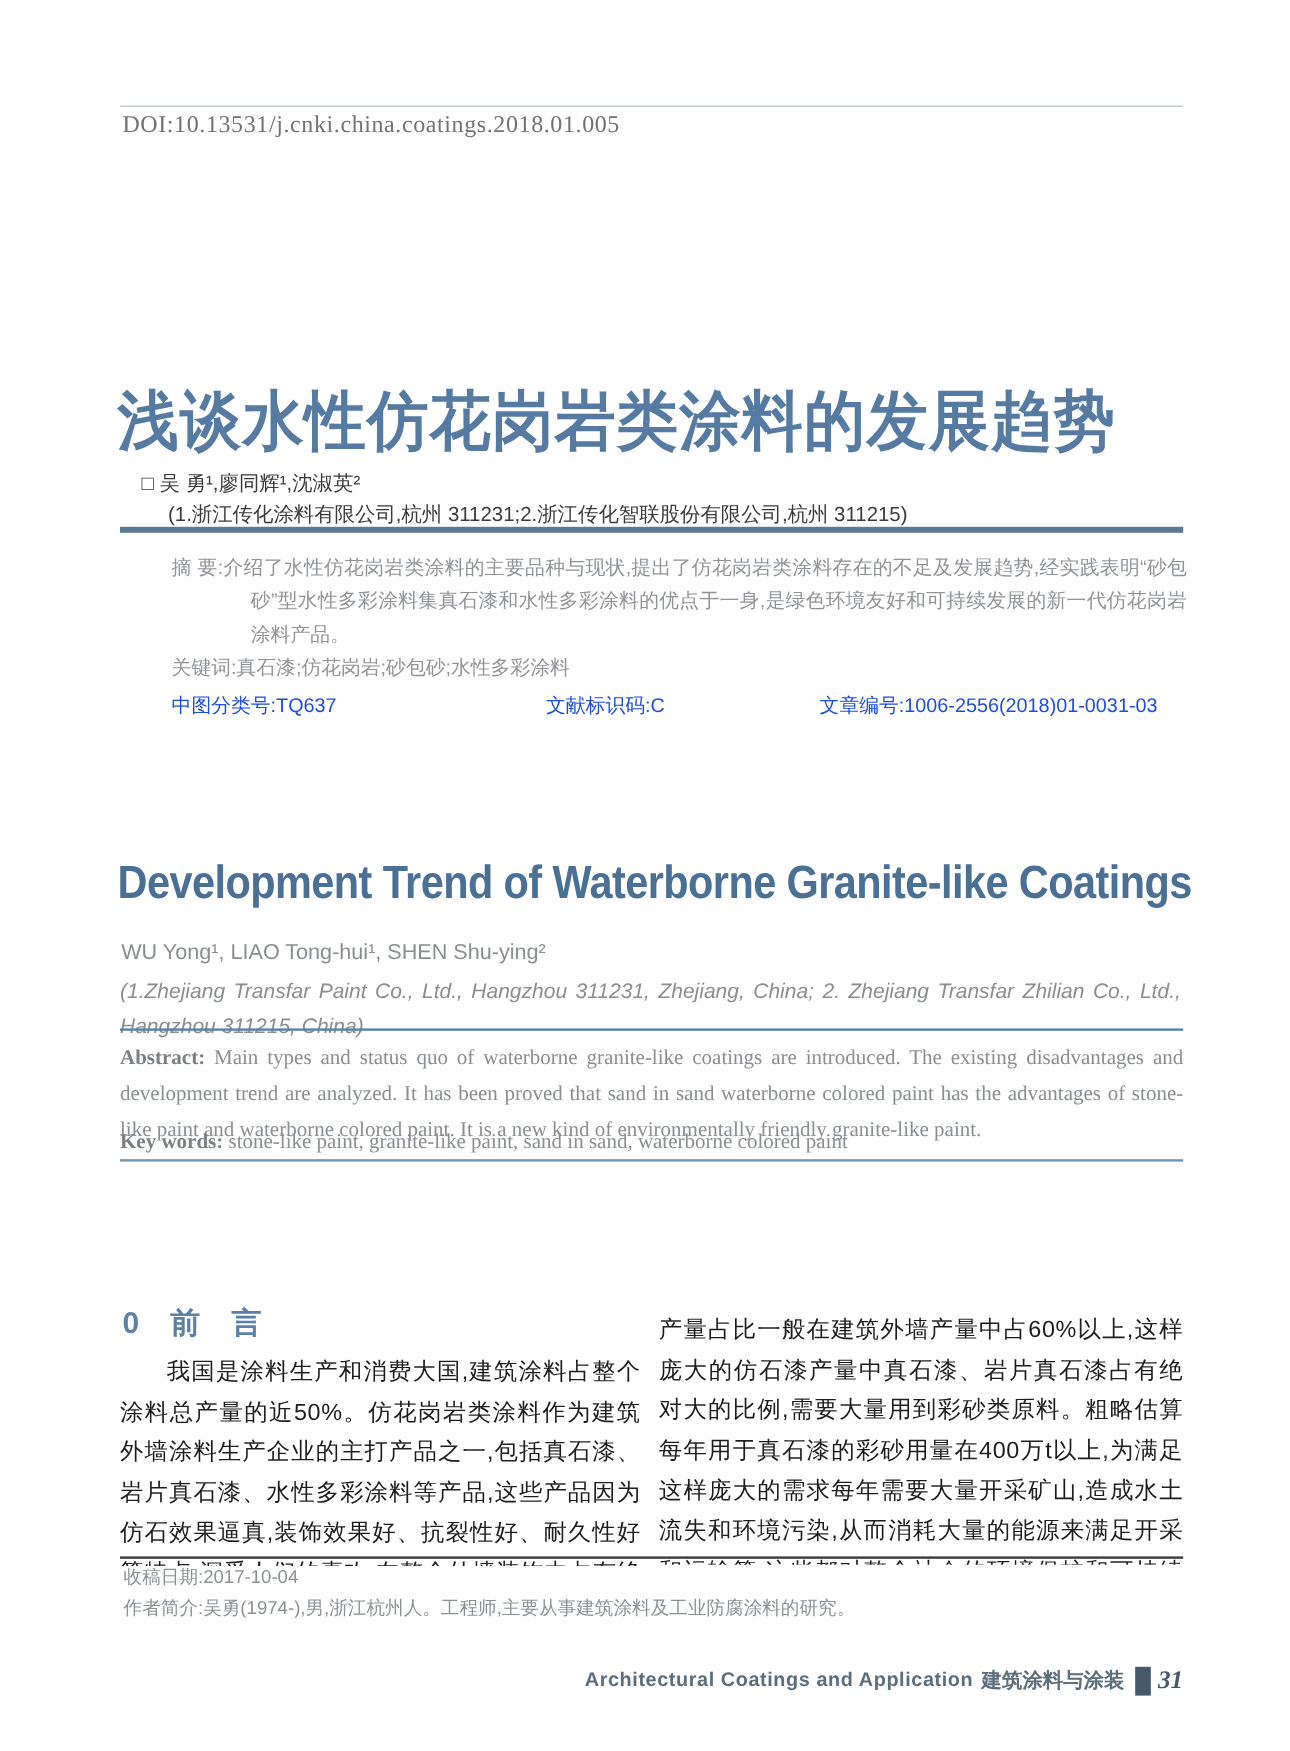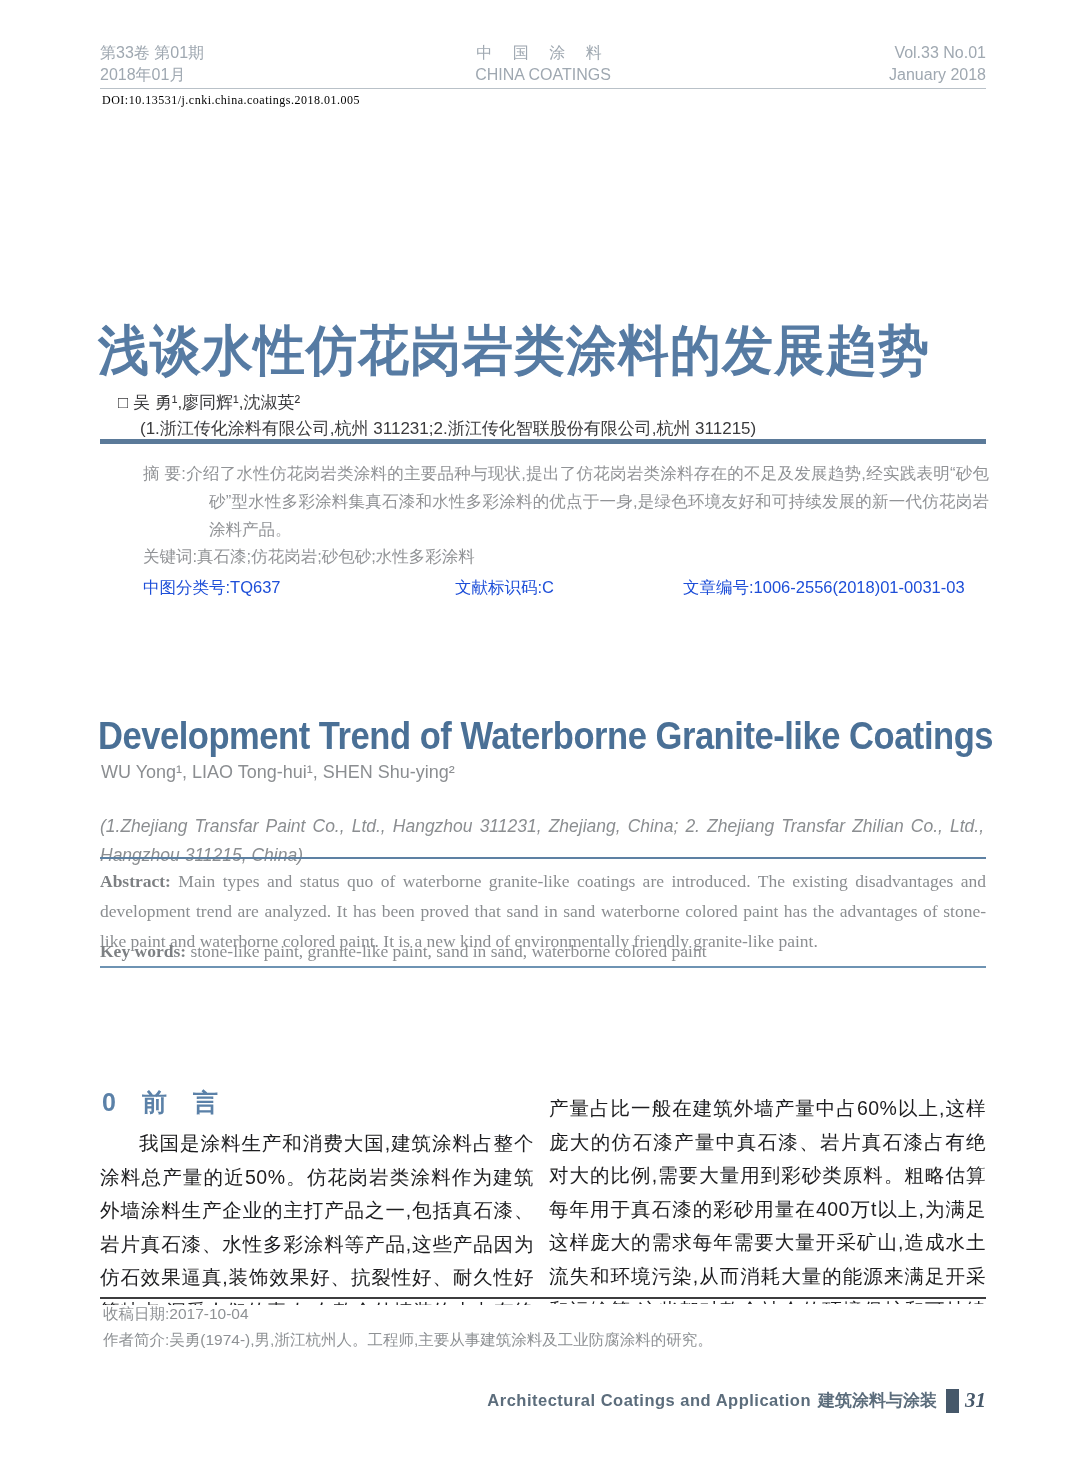--- a/index.html
+++ b/index.html
@@ -29,22 +29,22 @@
   .journal-header .col-right  { text-align: right; width: 260px; }
   .header-rule {
     position: absolute;
     top: 88px; left: 100px; width: 886px; height: 1px;
     background: #b9c1c8;
   }
   .doi-line {
     position: absolute;
     top: 93px; left: 102px;
     font-family: "Liberation Serif", serif;
-    font-size: 12px;
-    color: #000000;
+    font-size: 20px;
+    color: #737373;
     letter-spacing: 0.5px;
   }
 
   
   .cn-title {
     position: absolute;
     top: 315px; left: 98px; width: 890px;
     color: #567ba3;
     font-size: 51px;
     font-weight: bold;
@@ -109,21 +109,21 @@
     color: #4a7096;
     font-size: 36px;
     font-weight: bold;
     letter-spacing: -0.5px;
     transform: scale(0.96, 1.08);
     transform-origin: top left;
     white-space: nowrap;
   }
   .en-authors {
     position: absolute;
-    top: 762px; left: 101px;
+    top: 783px; left: 101px;
     color: #8b8e91;
     font-size: 18px;
   }
   .en-affiliation {
     position: absolute;
     top: 812px; left: 100px; width: 884px;
     color: #8b8e91;
     font-family: Liberation Sans, sans-serif;
     font-style: italic;
     font-size: 17.5px;
@@ -230,34 +230,20 @@
     font-weight: bold;
     font-size: 21px;
     color: #46586a;
   }
 </style>
 </head>
 <body>
 
 <div class="page">
 
-  <div class="journal-header">
-    <div class="col-left">
-      <div>第33卷 第01期</div>
-      <div>2018年01月</div>
-    </div>
-    <div class="col-center">
-      <div class="cn">中 国 涂 料</div>
-      <div>CHINA COATINGS</div>
-    </div>
-    <div class="col-right">
-      <div>Vol.33 No.01</div>
-      <div>January 2018</div>
-    </div>
-  </div>
   <div class="header-rule"></div>
   <div class="doi-line">DOI:10.13531/j.cnki.china.coatings.2018.01.005</div>
 
   <h1 class="cn-title">浅谈水性仿花岗岩类涂料的发展趋势</h1>
   <div class="cn-authors">□ 吴  勇¹,廖同辉¹,沈淑英²</div>
   <div class="cn-affiliation">(1.浙江传化涂料有限公司,杭州  311231;2.浙江传化智联股份有限公司,杭州  311215)</div>
   <div class="thick-rule"></div>
 
   <div class="cn-abstract">
     <div class="hang"><span>摘  要:</span><span>介绍了水性仿花岗岩类涂料的主要品种与现状,提出了仿花岗岩类涂料存在的不足及发展趋势,经实践表明“砂包砂”型水性多彩涂料集真石漆和水性多彩涂料的优点于一身,是绿色环境友好和可持续发展的新一代仿花岗岩涂料产品。</span></div>

